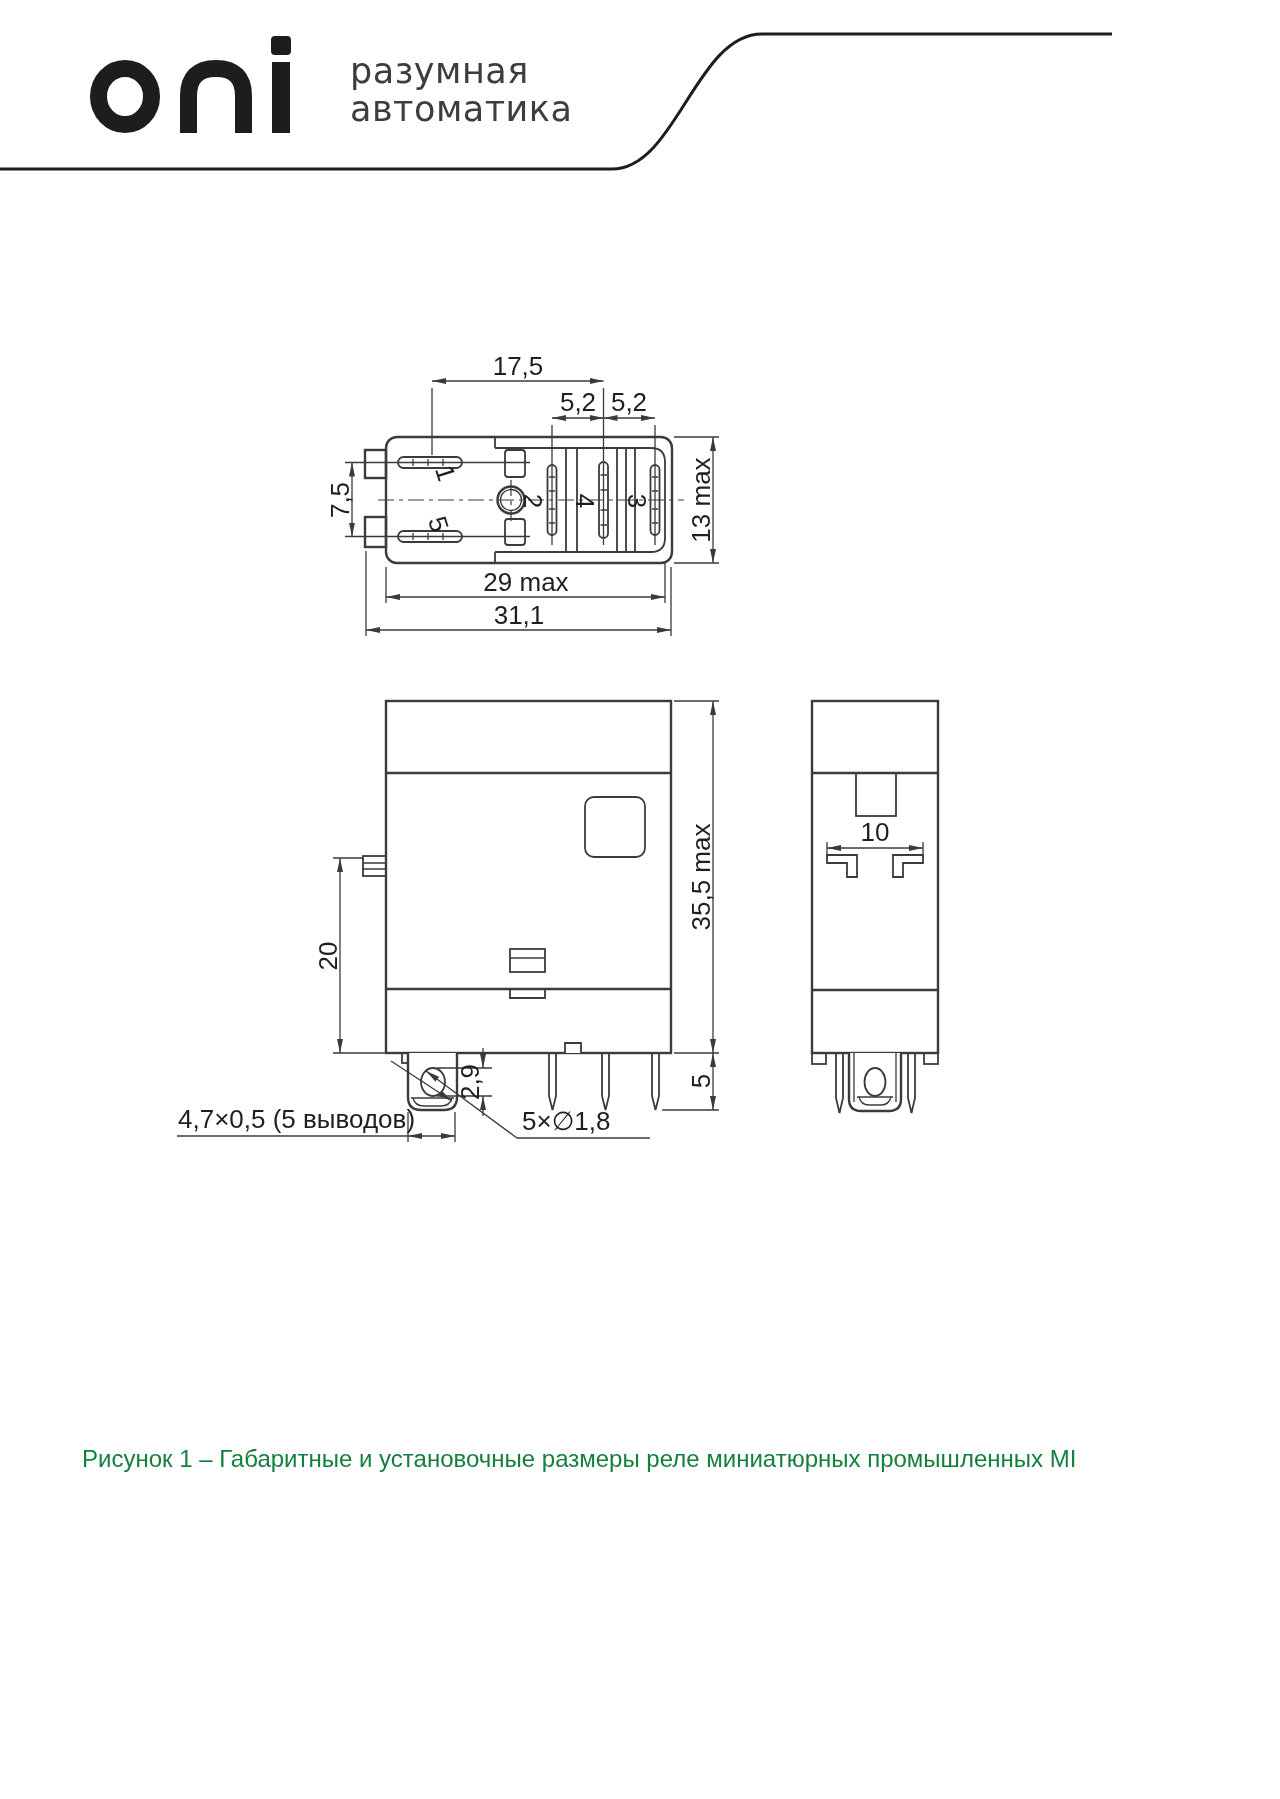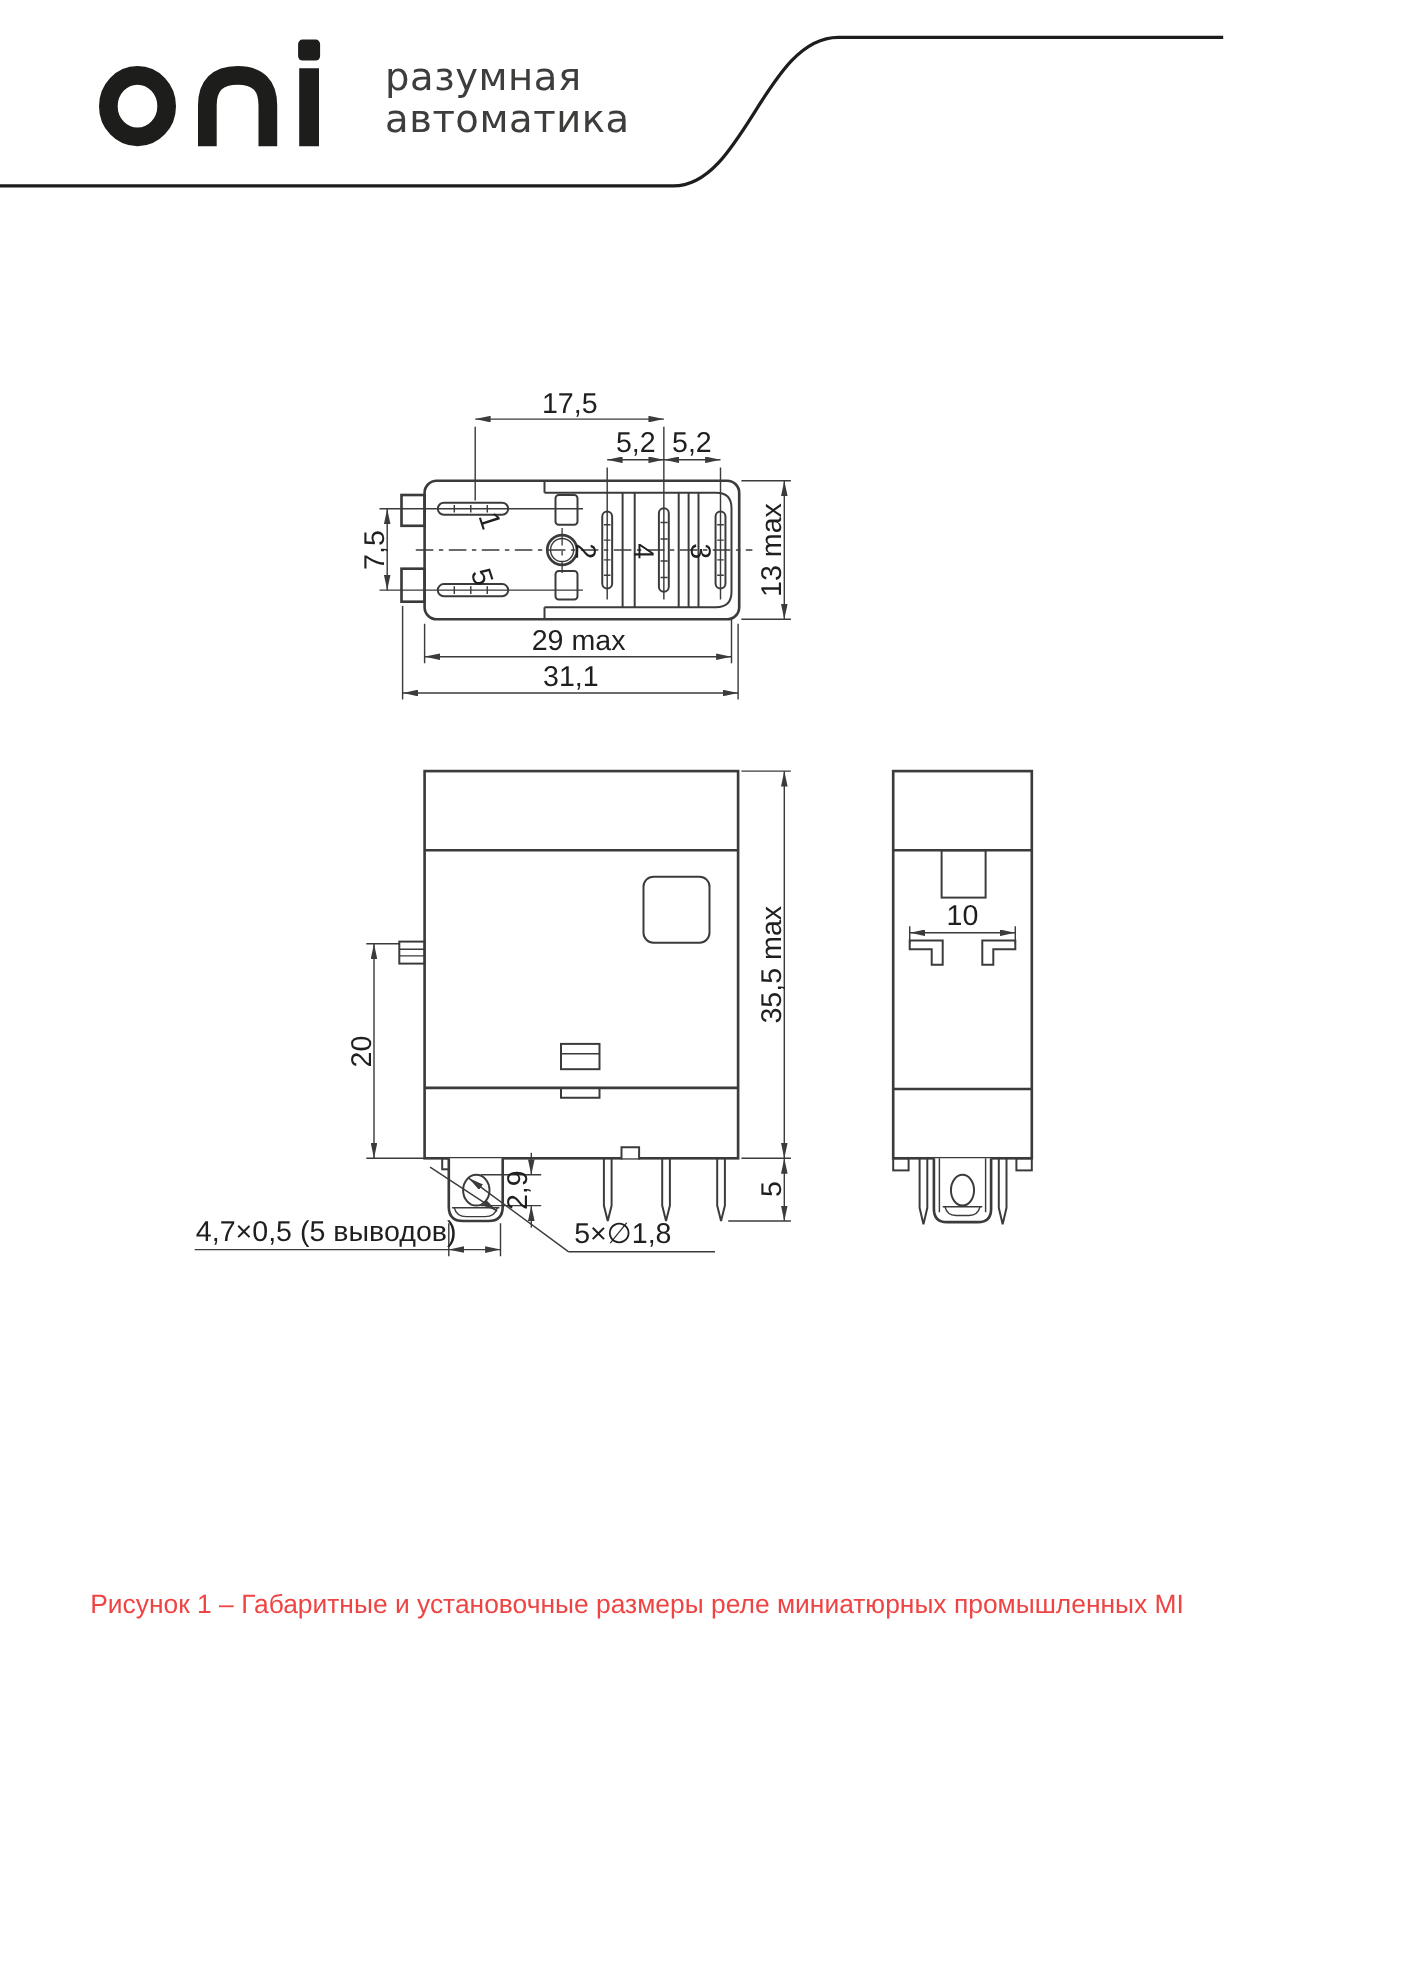--- a/index.html
+++ b/index.html
@@ -4,21 +4,21 @@
 <style>
   html,body{margin:0;padding:0;background:#ffffff;}
   .page{position:relative;width:1112px;height:1799px;background:#fff;overflow:hidden;
         font-family:"Liberation Sans",sans-serif;color:#1f1f1f;}
   .hdr-curve{position:absolute;left:0;top:0;width:1280px;height:200px;}
   .logo{position:absolute;left:0;top:0;width:320px;height:160px;}
   .tagline{position:absolute;left:350px;top:52px;font-family:"DejaVu Sans",sans-serif;
            font-size:35px;line-height:38px;color:#3d3d3b;letter-spacing:0.5px;}
   .drawing{position:absolute;left:0;top:0;width:1280px;height:1799px;}
   .caption{position:absolute;left:82px;top:1438px;width:1120px;font-size:24px;
-           line-height:42px;color:#ef4444;}
+           line-height:42px;color:#15803d;}
   svg text{font-family:"Liberation Sans",sans-serif;fill:#1f1f1f;}
   .out{fill:none;stroke:#3b3b3b;stroke-width:2.4;}
   .out-w{fill:#ffffff;stroke:#3b3b3b;stroke-width:2.4;}
   .med{fill:none;stroke:#3b3b3b;stroke-width:1.8;}
   .thin{fill:none;stroke:#3b3b3b;stroke-width:1.3;}
   .cl{fill:none;stroke:#3b3b3b;stroke-width:1.2;stroke-dasharray:16 5 4 5;}
   .dimtxt{font-size:26px;}
 </style>
 </head>
 <body>

